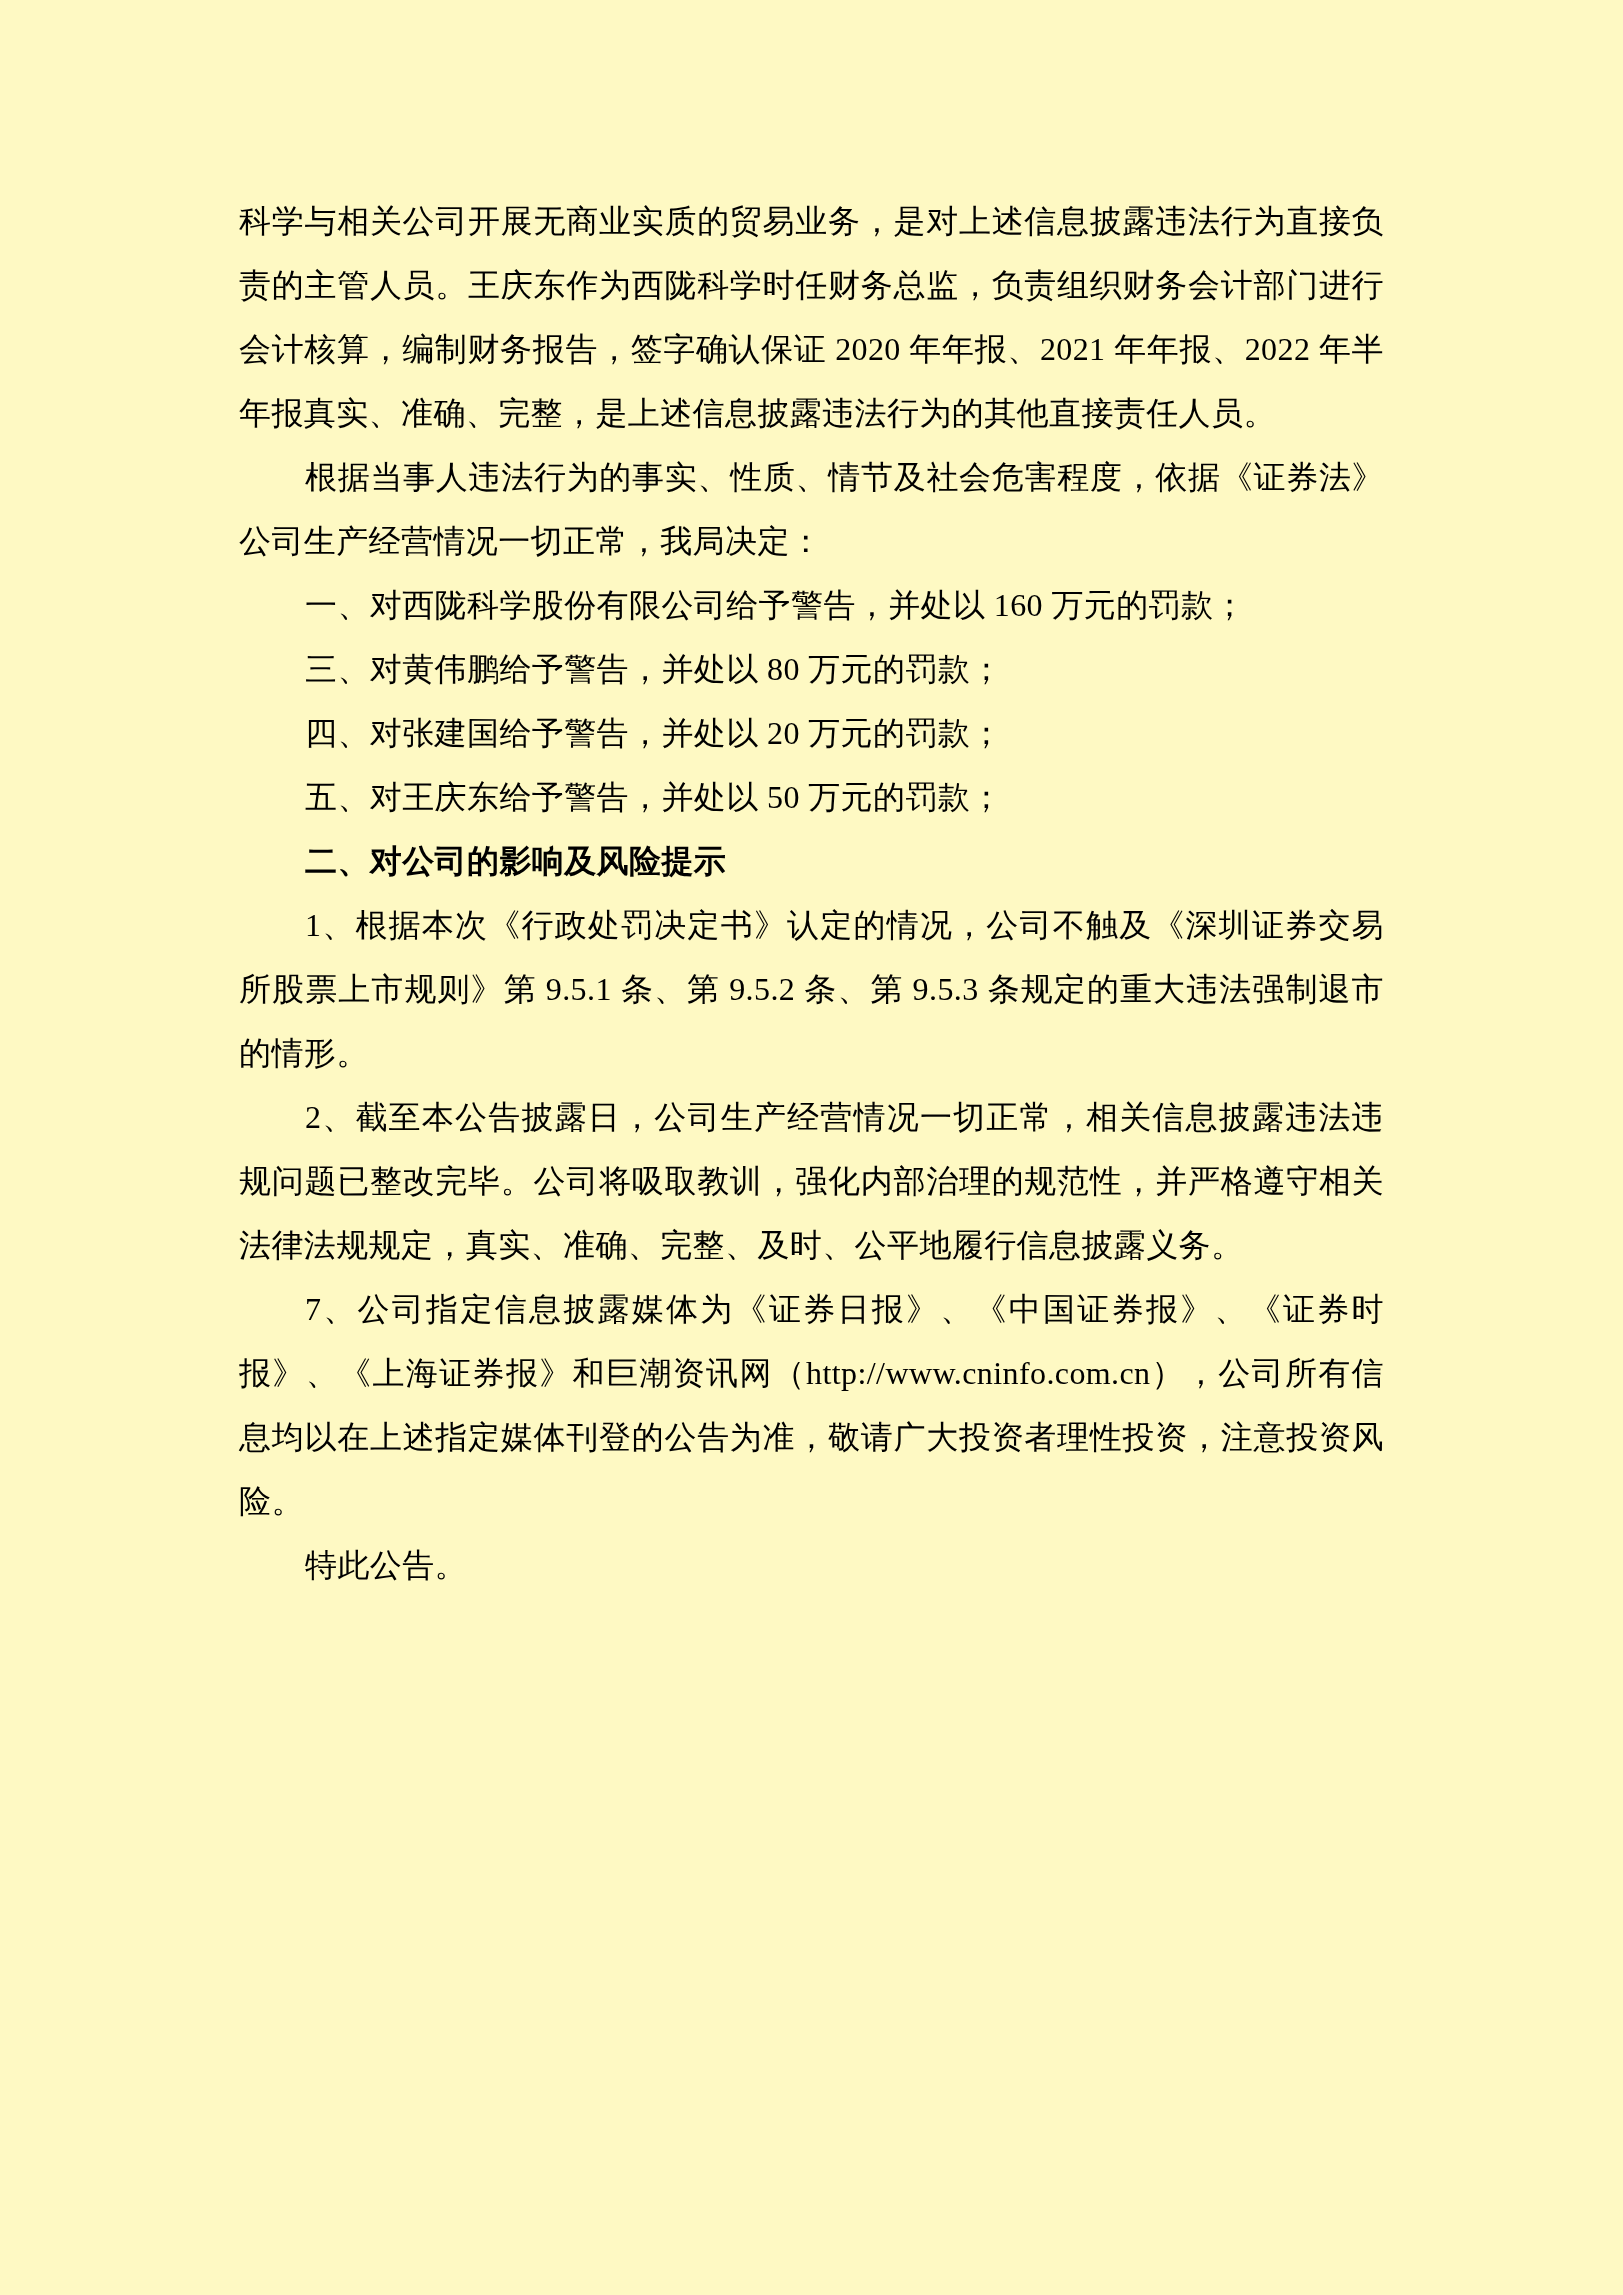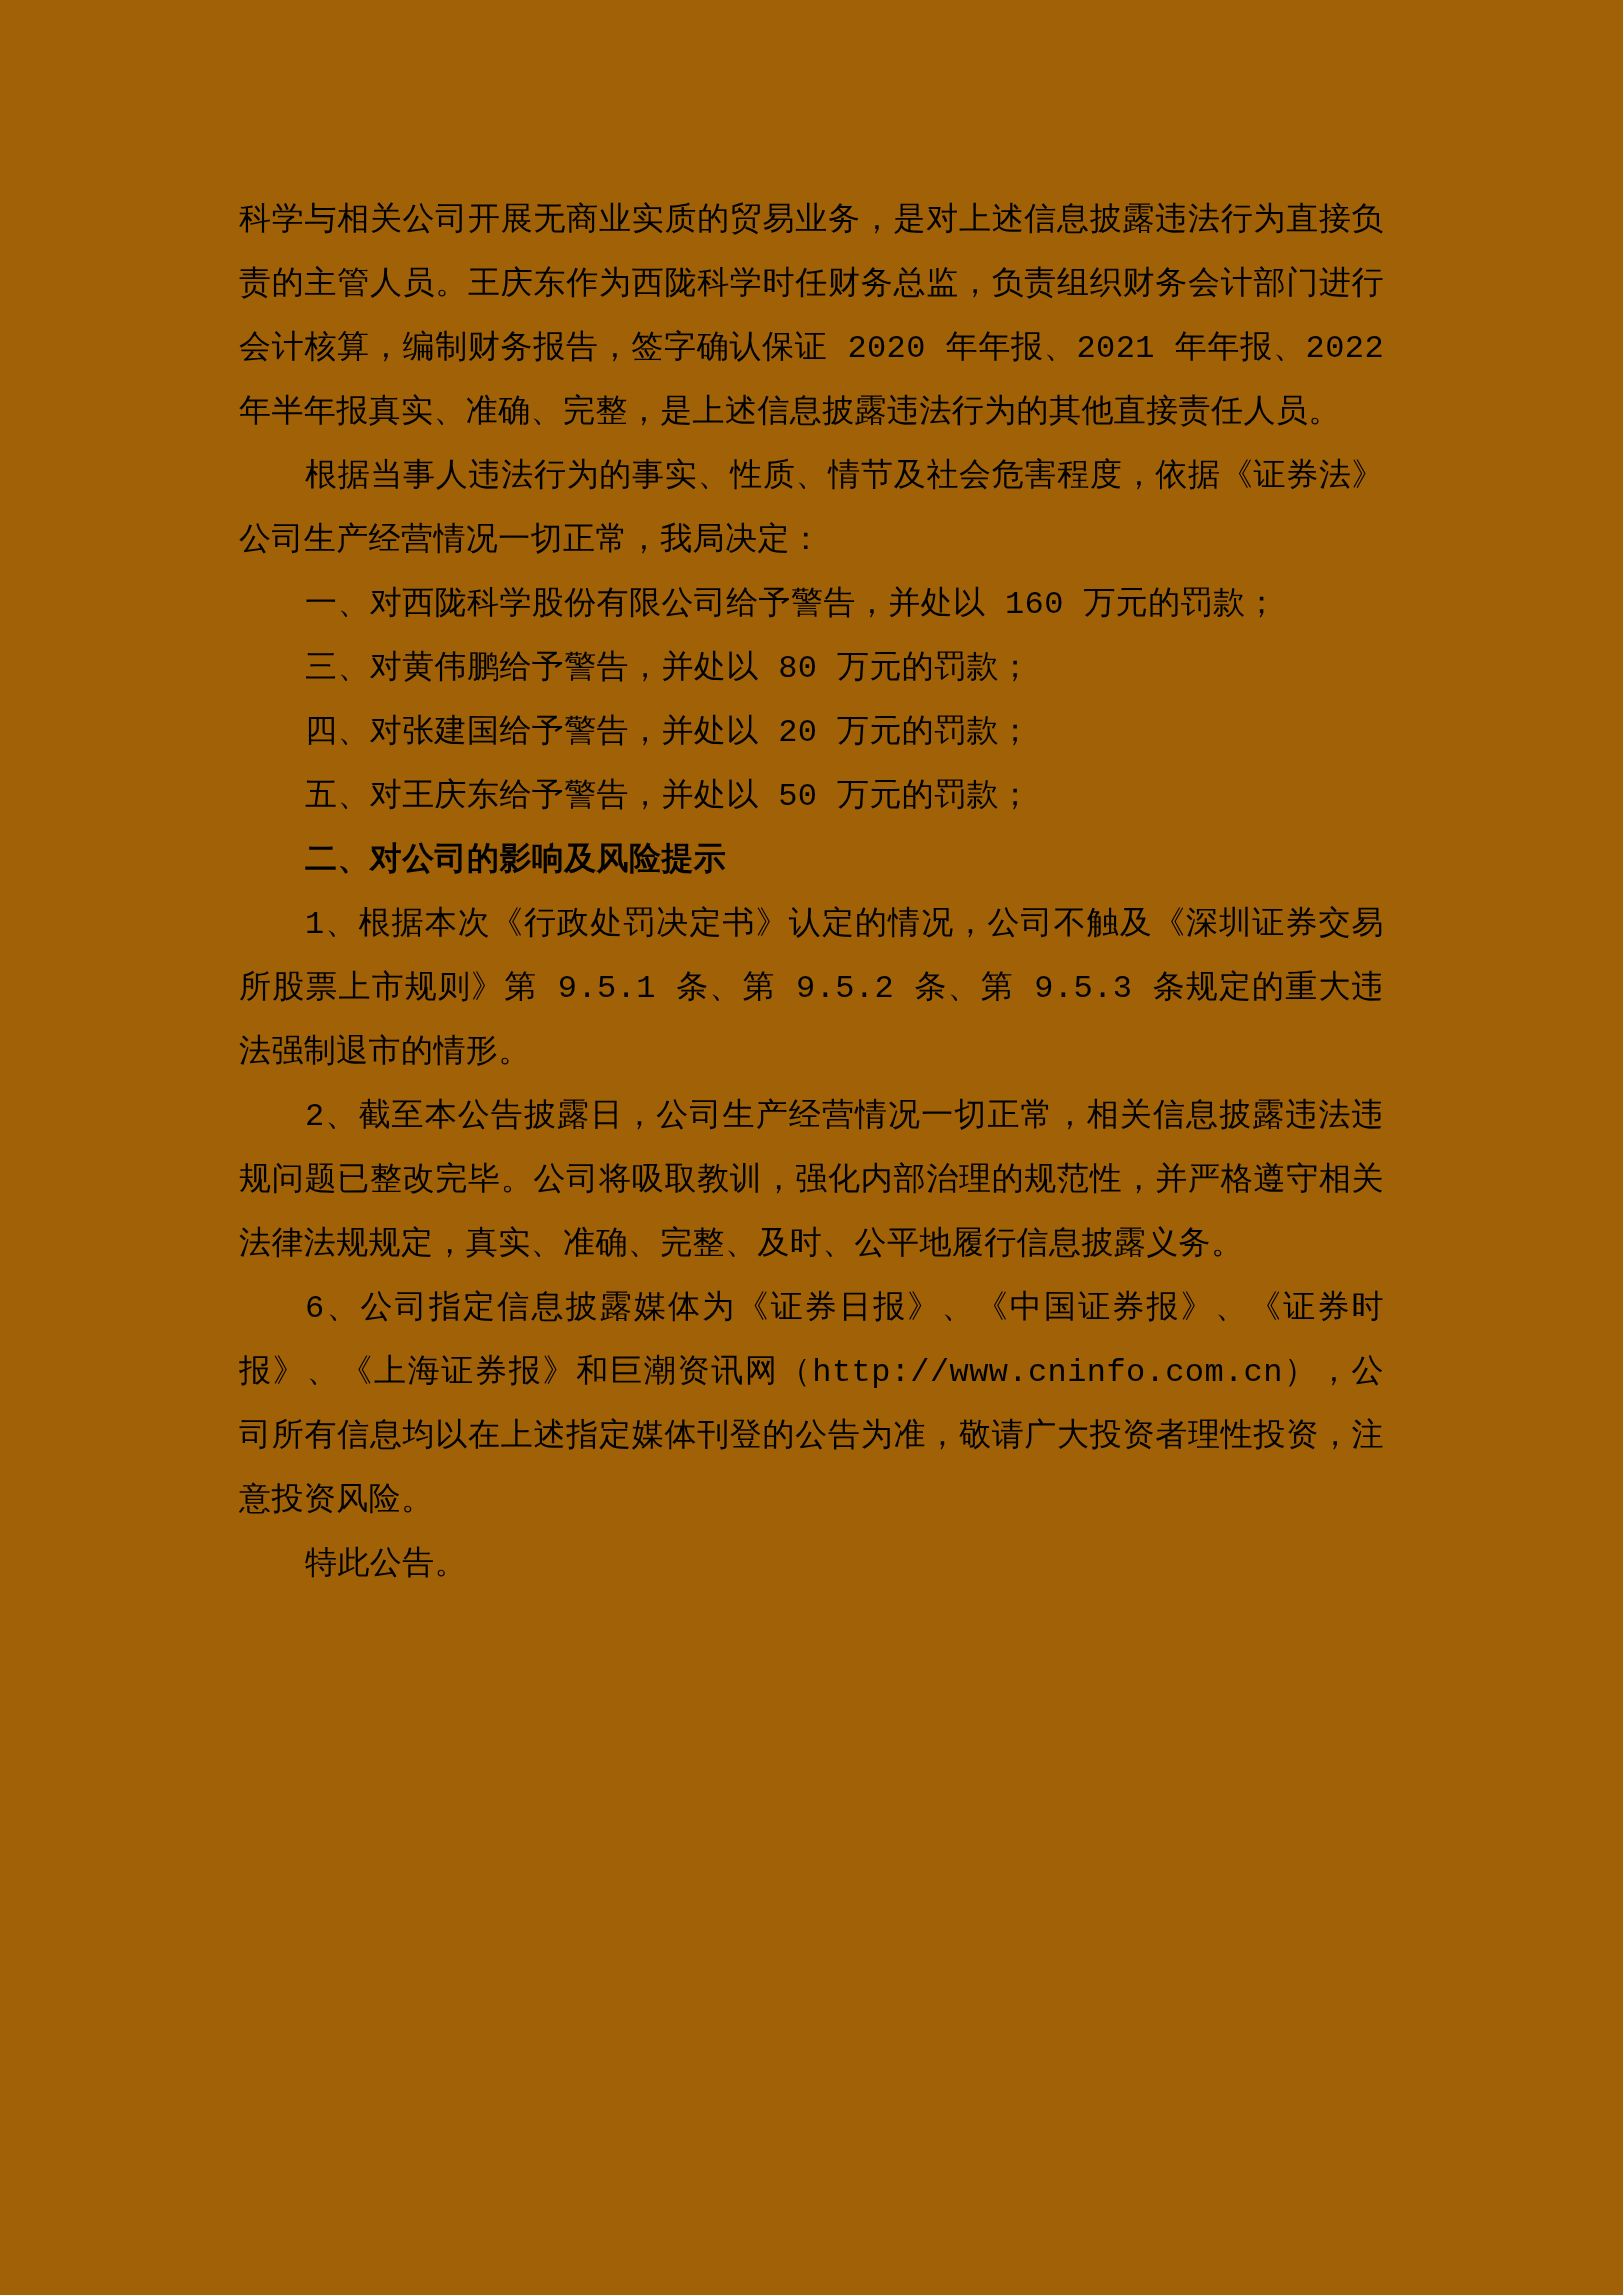--- a/index.html
+++ b/index.html
@@ -4,23 +4,23 @@
 <style>
   html, body {
     margin: 0;
     padding: 0;
     background: #ffffff;
   }
   .page {
     position: relative;
     width: 1623px;
     height: 2295px;
-    background: #a16207;
+    background: #fef9c3;
     overflow: hidden;
-    font-family: Liberation Mono, monospace;
+    font-family: Liberation Serif, serif;
     color: #000000;
   }
   .content {
     position: absolute;
     left: 239px;
     top: 189px;
     width: 1145px;
     font-size: 32px;
     line-height: 64px;
     text-align: justify;
@@ -44,17 +44,17 @@
   <div class="content">
     <p>科学与相关公司开展无商业实质的贸易业务，是对上述信息披露违法行为直接负责的主管人员。王庆东作为西陇科学时任财务总监，负责组织财务会计部门进行会计核算，编制财务报告，签字确认保证 2020 年年报、2021 年年报、2022 年半年报真实、准确、完整，是上述信息披露违法行为的其他直接责任人员。</p>
     <p class="indent">根据当事人违法行为的事实、性质、情节及社会危害程度，依据《证券法》公司生产经营情况一切正常，我局决定：</p>
     <p class="indent">一、对西陇科学股份有限公司给予警告，并处以 160 万元的罚款；</p>
     <p class="indent">三、对黄伟鹏给予警告，并处以 80 万元的罚款；</p>
     <p class="indent">四、对张建国给予警告，并处以 20 万元的罚款；</p>
     <p class="indent">五、对王庆东给予警告，并处以 50 万元的罚款；</p>
     <p class="indent bold">二、对公司的影响及风险提示</p>
     <p class="indent">1、根据本次《行政处罚决定书》认定的情况，公司不触及《深圳证券交易所股票上市规则》第 9.5.1 条、第 9.5.2 条、第 9.5.3 条规定的重大违法强制退市的情形。</p>
     <p class="indent">2、截至本公告披露日，公司生产经营情况一切正常，相关信息披露违法违规问题已整改完毕。公司将吸取教训，强化内部治理的规范性，并严格遵守相关法律法规规定，真实、准确、完整、及时、公平地履行信息披露义务。</p>
-    <p class="indent">6、公司指定信息披露媒体为《证券日报》、《中国证券报》、《证券时报》、《上海证券报》和巨潮资讯网（http://www.cninfo.com.cn），公司所有信息均以在上述指定媒体刊登的公告为准，敬请广大投资者理性投资，注意投资风险。</p>
+    <p class="indent">7、公司指定信息披露媒体为《证券日报》、《中国证券报》、《证券时报》、《上海证券报》和巨潮资讯网（http://www.cninfo.com.cn），公司所有信息均以在上述指定媒体刊登的公告为准，敬请广大投资者理性投资，注意投资风险。</p>
     <p class="indent">特此公告。</p>
   </div>
 </div>
 
 
 </body></html>

